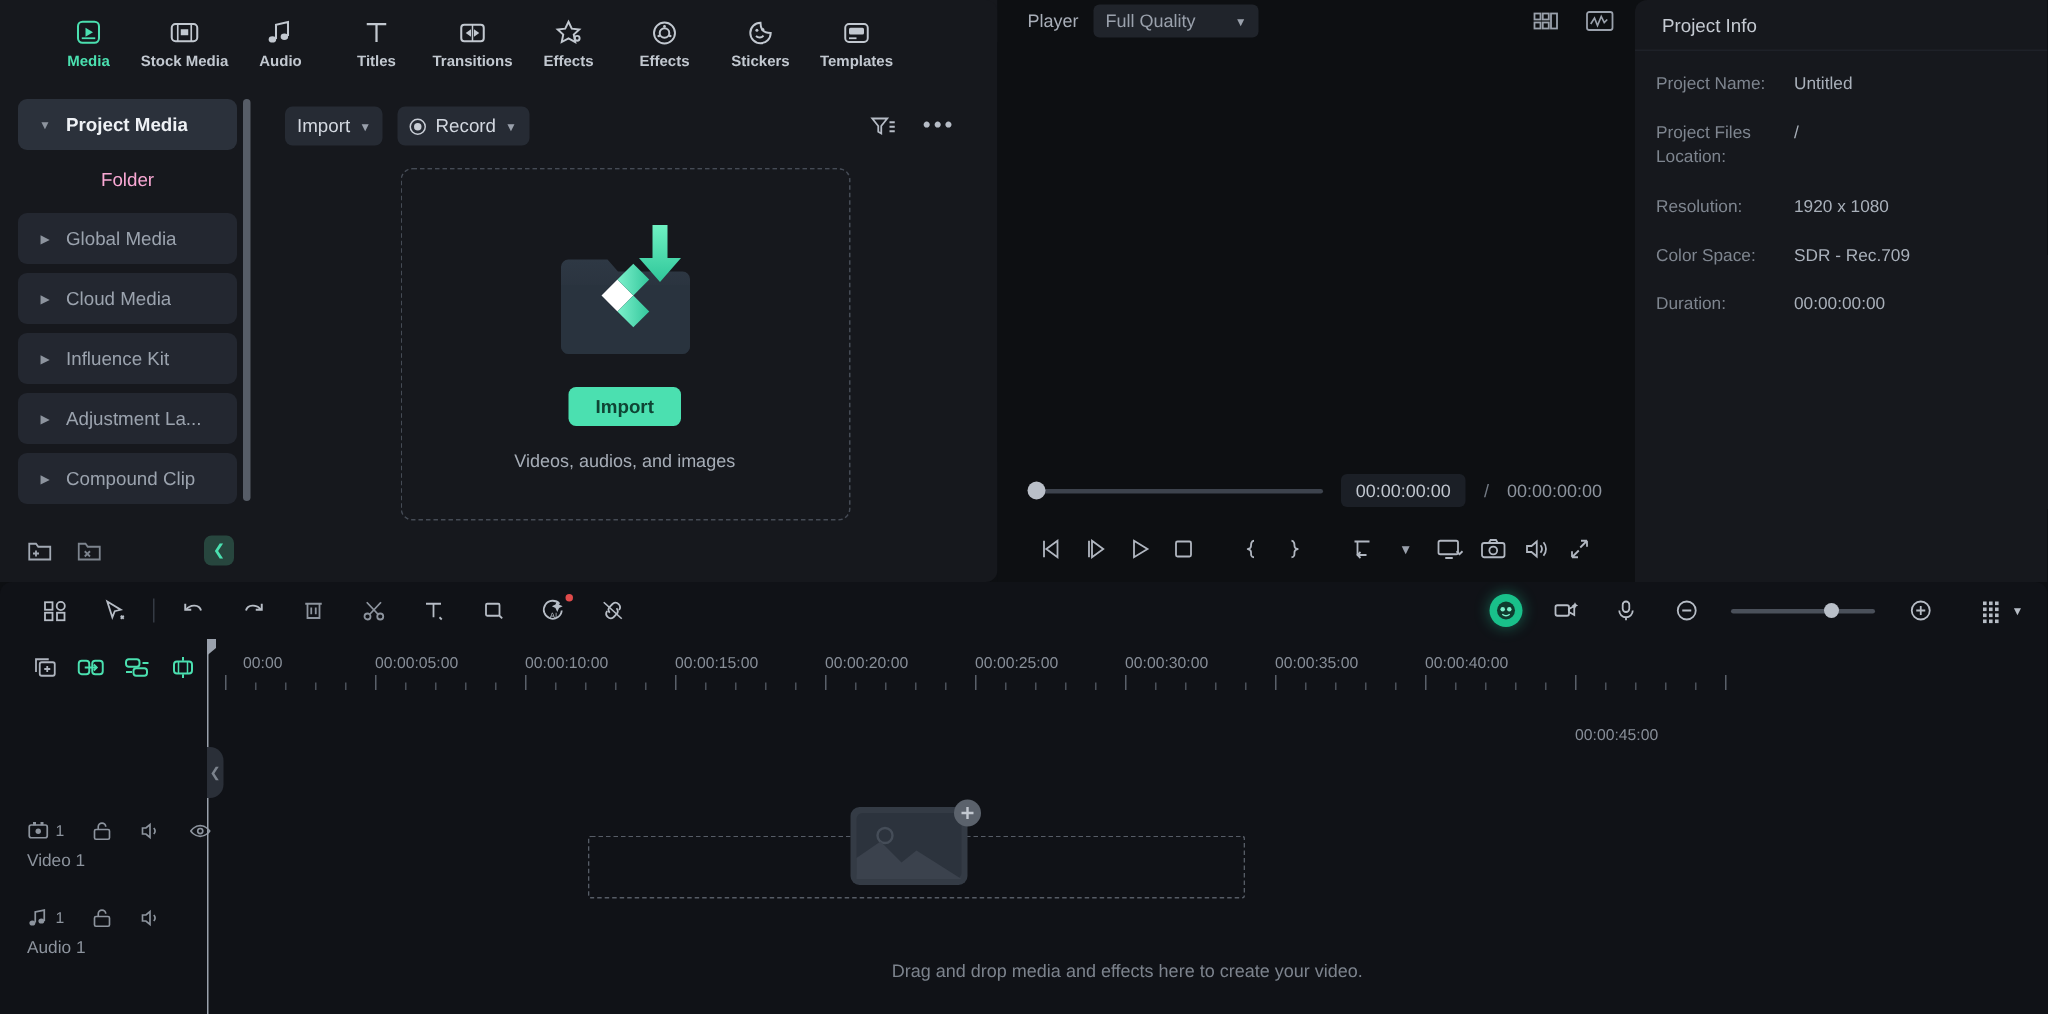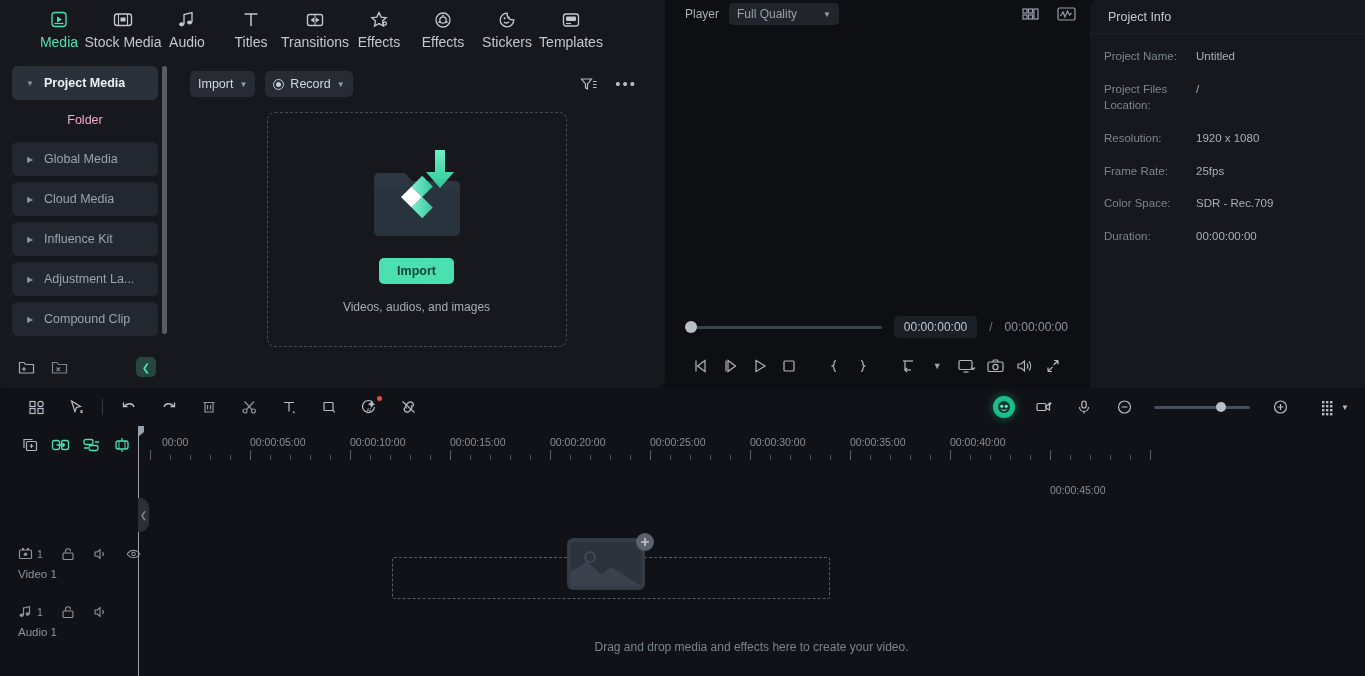--- a/index.html
+++ b/index.html
@@ -28,21 +28,21 @@
     padding-left: 28px; gap: 2px;
     background: #16181d;
     border-radius: 0 8px 0 0;
   }
   .maintab {
     width: 62px; height: 50px;
     display: flex; flex-direction: column; align-items: center; justify-content: center;
     gap: 3px; cursor: pointer; color: #c2c8d0;
   }
   .maintab .ticon { height: 22px; display: flex; align-items: center; }
-  .maintab .tlabel { font-size: 14px; white-space: nowrap; }
+  .maintab .tlabel { font-size: 10px; white-space: nowrap; font-weight: bold; }
   .maintab.active { color: #4be0b0; }
 
   .media-body { flex: 1; display: flex; position: relative; overflow: hidden; }
 
   
   .side {
     width: 168px; padding: 8px 10px 0 12px;
     display: flex; flex-direction: column; position: relative;
   }
   .side-scroll { flex: 1; overflow: hidden; position: relative; }
@@ -551,24 +551,20 @@
             <span class="info-k">Project Name:</span>
             <span class="info-v">Untitled</span>
           </div>
           <div class="info-row">
             <span class="info-k">Project Files Location:</span>
             <span class="info-v">/</span>
           </div>
           <div class="info-row">
             <span class="info-k">Resolution:</span>
             <span class="info-v">1920 x 1080</span>
-          </div>
-          <div class="info-row">
-            <span class="info-k">Frame Rate:</span>
-            <span class="info-v">25fps</span>
           </div>
           <div class="info-row">
             <span class="info-k">Color Space:</span>
             <span class="info-v">SDR - Rec.709</span>
           </div>
           <div class="info-row">
             <span class="info-k">Duration:</span>
             <span class="info-v">00:00:00:00</span>
           </div>
         </div>

